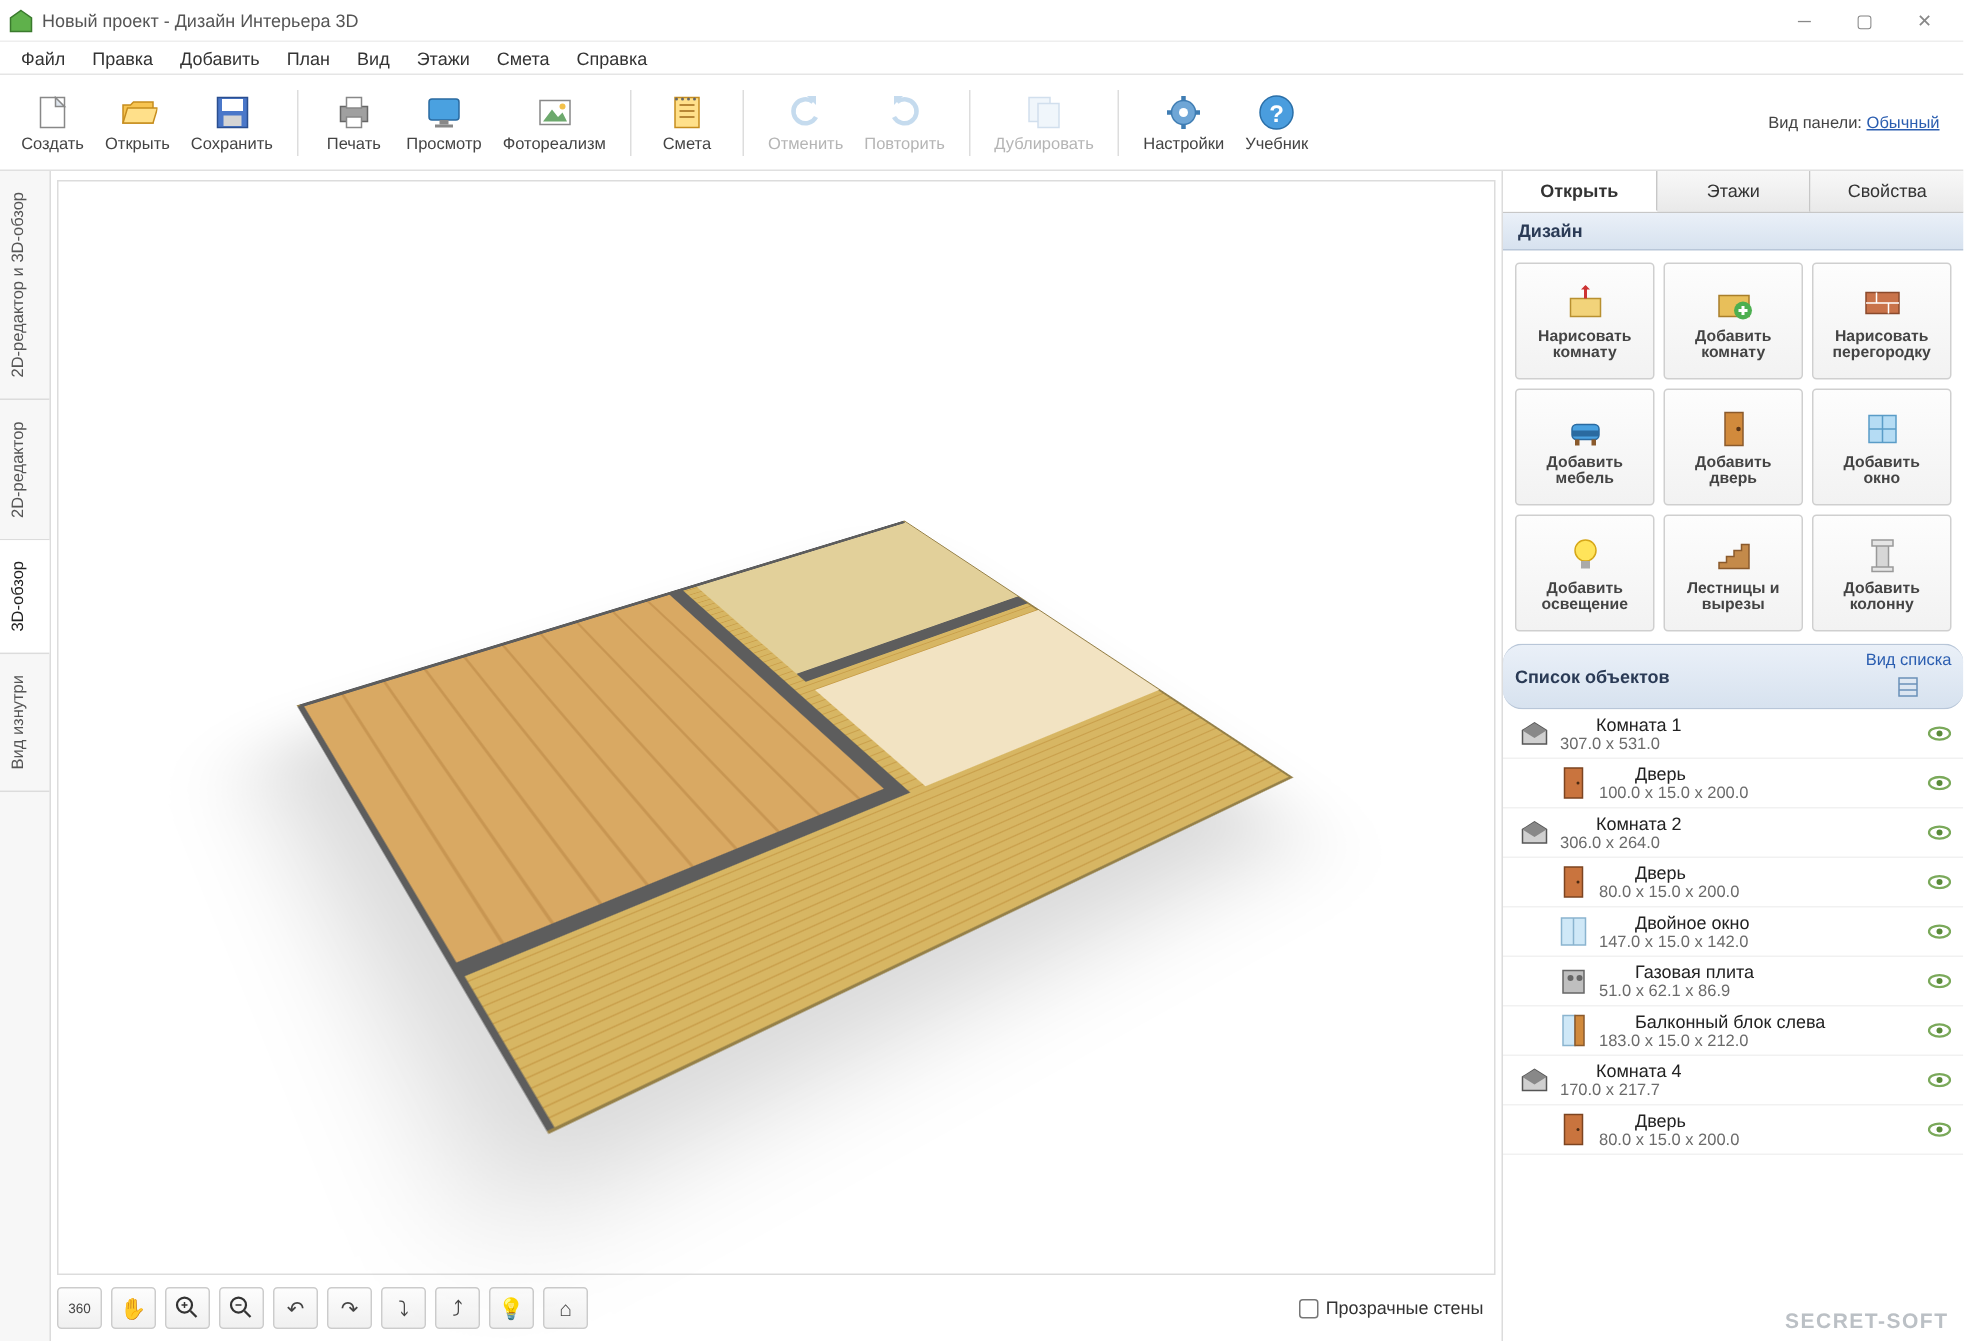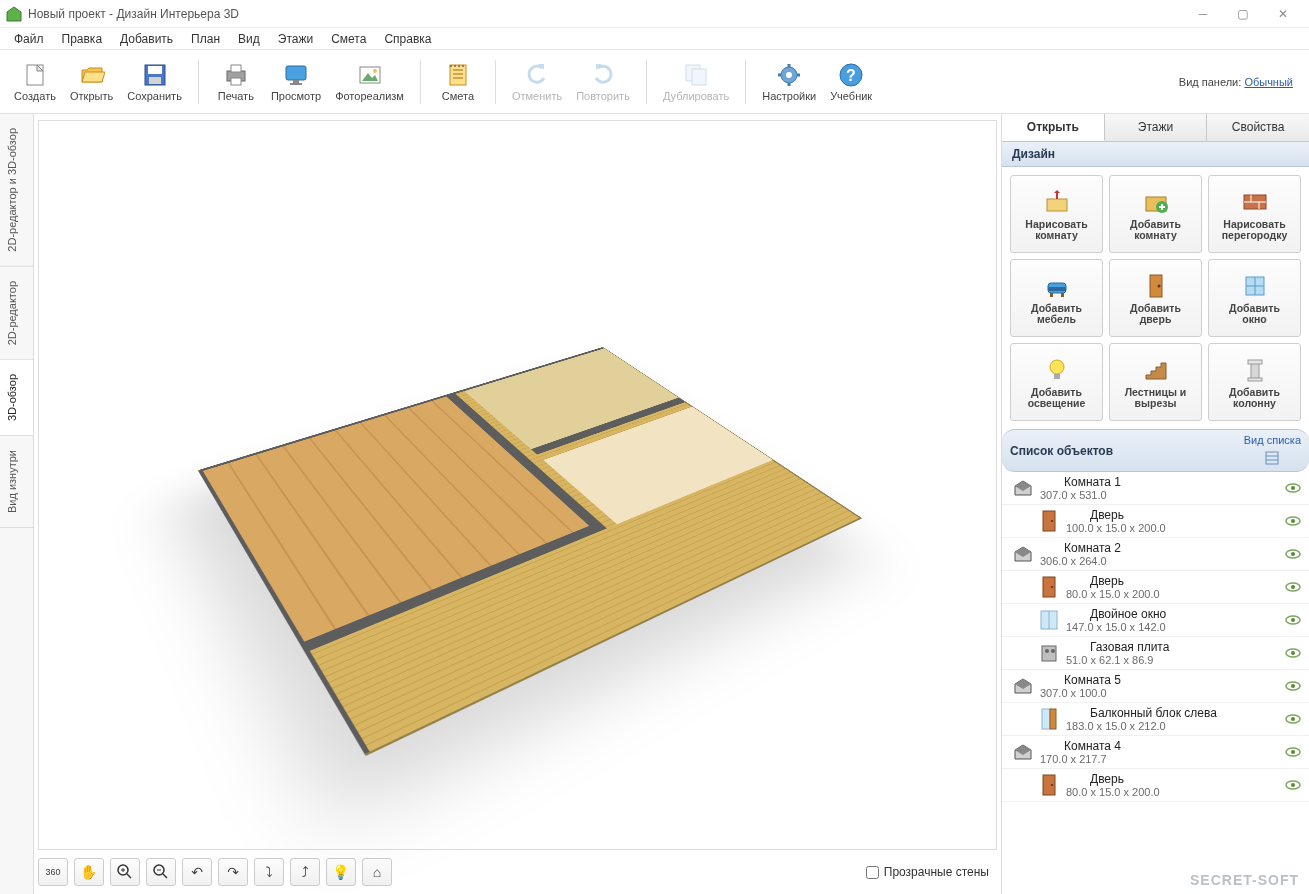--- a/index.html
+++ b/index.html
@@ -513,64 +513,46 @@
             <span class="oname">Газовая плита</span>
             <span class="odims">51.0 x 62.1 x 86.9</span>
           </span>
           <span class="eye">
             <svg width="16" height="10">
               <ellipse cx="8" cy="5" rx="7" ry="4" fill="none" stroke="#7aa95a" stroke-width="1.5"></ellipse>
               <circle cx="8" cy="5" r="2" fill="#5a8a3a"></circle>
             </svg>
           </span>
         </div>
+        <div class="objrow child">
+          <span class="oicon">
+            <svg width="18" height="22">
+              <rect x="2" y="1" width="8" height="20" fill="#cfe8f7" stroke="#8ab4cf"></rect>
+              <rect x="10" y="1" width="6" height="20" fill="#d18a3c" stroke="#8a5a2c"></rect>
+            </svg>
+          </span>
+          <span class="otext">
+            <span class="oname">Балконный блок слева</span>
+            <span class="odims">183.0 x 15.0 x 212.0</span>
+          </span>
+          <span class="eye">
+            <svg width="16" height="10">
+              <ellipse cx="8" cy="5" rx="7" ry="4" fill="none" stroke="#7aa95a" stroke-width="1.5"></ellipse>
+              <circle cx="8" cy="5" r="2" fill="#5a8a3a"></circle>
+            </svg>
+          </span>
+        </div>
         <div class="objrow">
           <span class="oicon">
             <svg width="22" height="20">
               <polygon points="3,8 11,3 19,8 19,17 3,17" fill="#d0d0d0" stroke="#555"></polygon>
               <polygon points="3,8 11,3 19,8 11,13" fill="#888"></polygon>
             </svg>
           </span>
           <span class="otext">
-            <span class="oname">Комната 5</span>
-            <span class="odims">307.0 x 100.0</span>
-          </span>
-          <span class="eye">
-            <svg width="16" height="10">
-              <ellipse cx="8" cy="5" rx="7" ry="4" fill="none" stroke="#7aa95a" stroke-width="1.5"></ellipse>
-              <circle cx="8" cy="5" r="2" fill="#5a8a3a"></circle>
-            </svg>
-          </span>
-        </div>
-        <div class="objrow child">
-          <span class="oicon">
-            <svg width="18" height="22">
-              <rect x="2" y="1" width="8" height="20" fill="#cfe8f7" stroke="#8ab4cf"></rect>
-              <rect x="10" y="1" width="6" height="20" fill="#d18a3c" stroke="#8a5a2c"></rect>
-            </svg>
-          </span>
-          <span class="otext">
-            <span class="oname">Балконный блок слева</span>
-            <span class="odims">183.0 x 15.0 x 212.0</span>
-          </span>
-          <span class="eye">
-            <svg width="16" height="10">
-              <ellipse cx="8" cy="5" rx="7" ry="4" fill="none" stroke="#7aa95a" stroke-width="1.5"></ellipse>
-              <circle cx="8" cy="5" r="2" fill="#5a8a3a"></circle>
-            </svg>
-          </span>
-        </div>
-        <div class="objrow">
-          <span class="oicon">
-            <svg width="22" height="20">
-              <polygon points="3,8 11,3 19,8 19,17 3,17" fill="#d0d0d0" stroke="#555"></polygon>
-              <polygon points="3,8 11,3 19,8 11,13" fill="#888"></polygon>
-            </svg>
-          </span>
-          <span class="otext">
             <span class="oname">Комната 4</span>
             <span class="odims">170.0 x 217.7</span>
           </span>
           <span class="eye">
             <svg width="16" height="10">
               <ellipse cx="8" cy="5" rx="7" ry="4" fill="none" stroke="#7aa95a" stroke-width="1.5"></ellipse>
               <circle cx="8" cy="5" r="2" fill="#5a8a3a"></circle>
             </svg>
           </span>
         </div>

